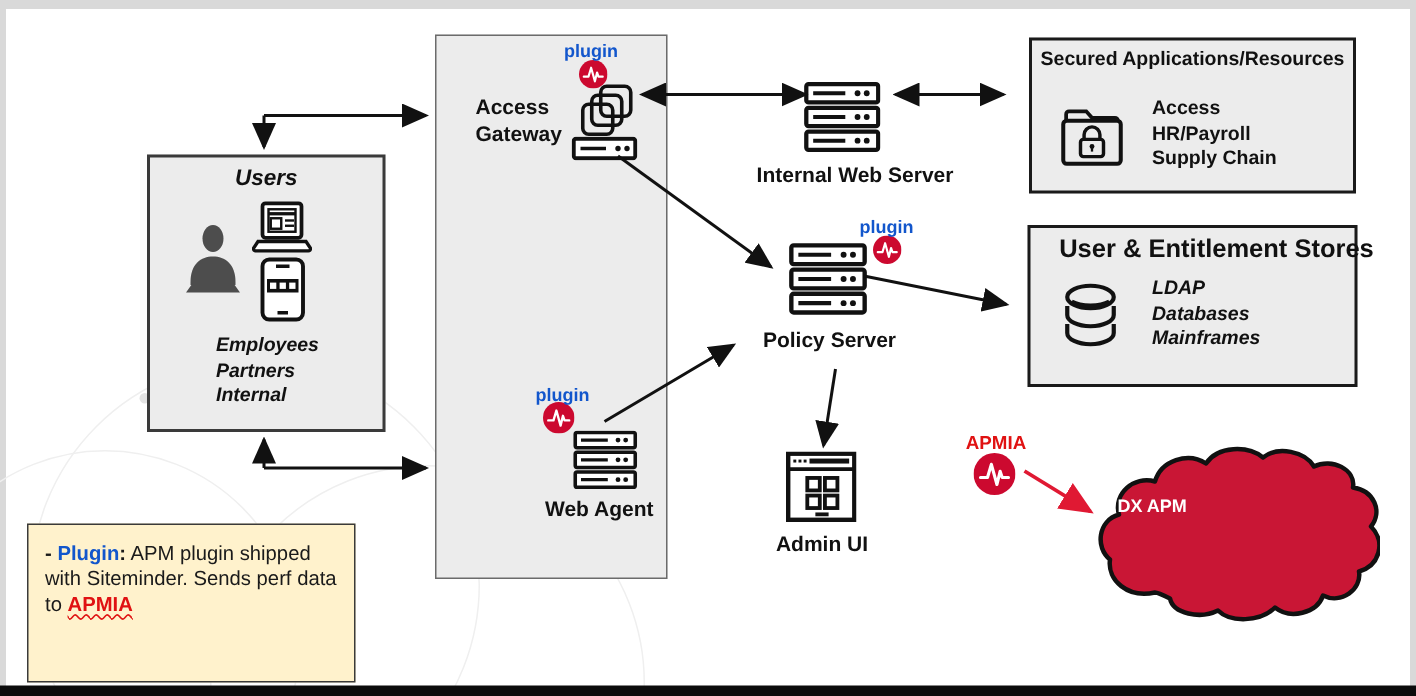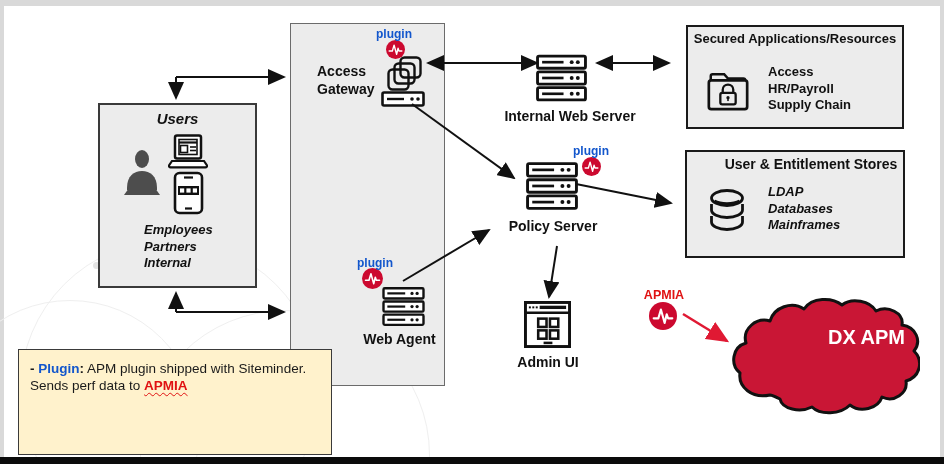--- a/index.html
+++ b/index.html
@@ -28,37 +28,37 @@
   .bottom-bar{position:absolute;left:0;top:457px;width:944px;height:7px;background:#0b0b0b;z-index:6;}
   
   .wm{position:absolute;border:1px solid #efefef;border-radius:50%;z-index:0;}
   .wm-dot{position:absolute;background:#e3e3e3;border-radius:50%;width:7px;height:7px;z-index:0;}
   
   .gbox{position:absolute;background:var(--box-gray);z-index:1;}
   .b-users{left:98px;top:103px;width:159px;height:185px;border:2px solid #3a3a3a;}
   .b-gateway{left:290px;top:23px;width:155px;height:363px;border:1.5px solid #6b6b6b;}
   .b-secured{left:686px;top:25px;width:218px;height:104px;border:2px solid #1a1a1a;}
   .b-stores{left:685px;top:150px;width:220px;height:108px;border:2px solid #1a1a1a;}
-  .b-legend{left:18px;top:349px;width:314px;height:106px;border:1.5px solid #3a3a3a;background:var(--legend-bg);z-index:2;}
+  .b-legend{left:18px;top:349px;width:219px;height:106px;border:1.5px solid #3a3a3a;background:var(--legend-bg);z-index:2;}
   .lbl{position:absolute;font-weight:bold;z-index:3;}
   .c{text-align:center;}
   .plugin-lbl{position:absolute;font-weight:bold;font-size:12px;color:var(--plugin-blue);z-index:4;}
   .item-lines{position:absolute;font-weight:bold;font-size:13px;line-height:16.5px;z-index:3;}
   .icon{position:absolute;z-index:3;}
   svg{display:block;}
   #wires{position:absolute;left:0;top:0;width:944px;height:464px;z-index:5;pointer-events:none;}
   
   .legend-body{padding:10px 11px;font-size:13.5px;line-height:17px;color:#1a1a1a;}
   .legend-body p+p{margin-top:15px;}
   .t-blue{color:var(--plugin-blue);font-weight:bold;}
   .t-red{color:var(--term-red);font-weight:bold;}
   .wavy{text-decoration:underline;text-decoration-style:wavy;text-decoration-color:var(--term-red);text-decoration-thickness:1px;text-underline-offset:2px;}
   
-  .cloud-text{position:absolute;left:745px;top:327px;width:160px;text-align:right;
-    color:#fff;font-weight:bold;font-size:20px;line-height:20px;z-index:4;}
+  .cloud-text{position:absolute;left:745px;top:327px;width:160px;text-align:left;
+    color:#fff;font-weight:bold;font-size:12px;line-height:20px;z-index:4;}
   .apmia-lbl{position:absolute;left:634px;top:288px;width:60px;text-align:center;
     color:var(--term-red);font-weight:bold;font-size:12.5px;z-index:4;}
 </style>
 </head>
 <body>
 
 <div class="edge edge-top"></div>
 <div class="edge edge-left"></div>
 <div class="edge edge-right"></div>
 <div class="bottom-bar"></div>
@@ -237,21 +237,21 @@
   <circle cx="24" cy="31" r="1.7" fill="#111"></circle>
   <rect x="23.2" y="31.5" width="1.6" height="3" fill="#111"></rect>
 </svg>
 <div class="item-lines" style="left:768px;top:64px;">
   <div>Access</div>
   <div>HR/Payroll</div>
   <div>Supply Chain</div>
 </div>
 
 <div class="gbox b-stores"></div>
-<div class="lbl c" style="left:685px;top:156px;width:252px;font-size:14px;">User &amp; Entitlement Stores</div>
+<div class="lbl c" style="left:685px;top:156px;width:252px;font-size:17px;">User &amp; Entitlement Stores</div>
 
 <svg class="icon" style="left:708px;top:188px;" width="38" height="46" viewBox="0 0 38 46">
   <g fill="none" stroke="#111" stroke-width="2.8">
     <ellipse cx="19" cy="10" rx="15.5" ry="7.5"></ellipse>
     <path d="M6.5,13 a15.5,6.5 0 0 0 25,0"></path>
     <path d="M3.5,16 v6 a15.5,7.5 0 0 0 31,0 v-6"></path>
     <path d="M3.5,28 v6 a15.5,7.5 0 0 0 31,0 v-6"></path>
   </g>
 </svg>
 <div class="item-lines" style="left:768px;top:184px;font-style:italic;">

